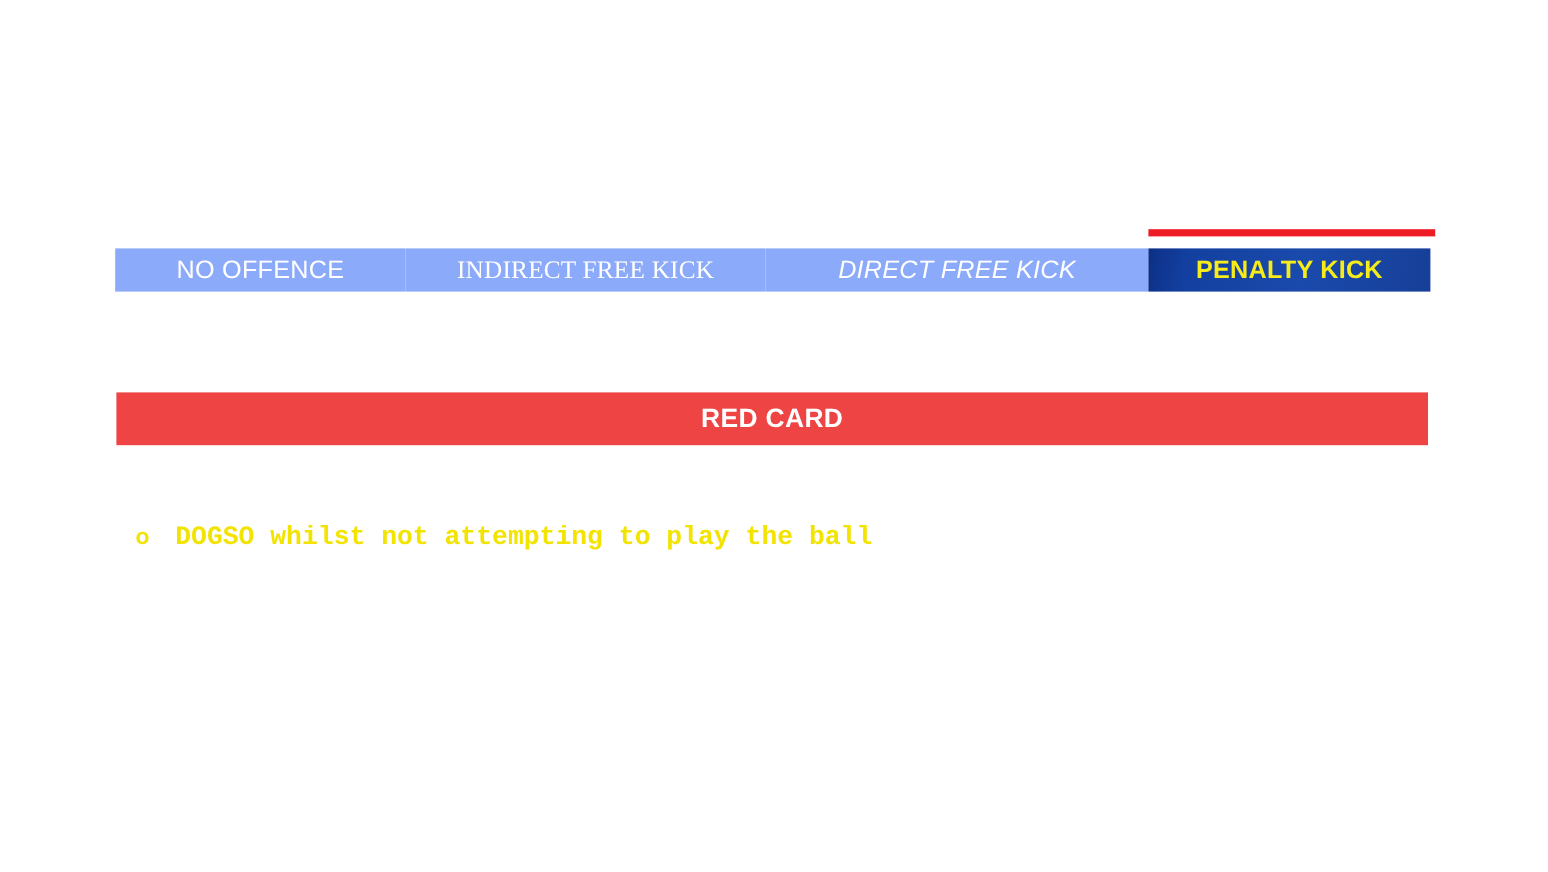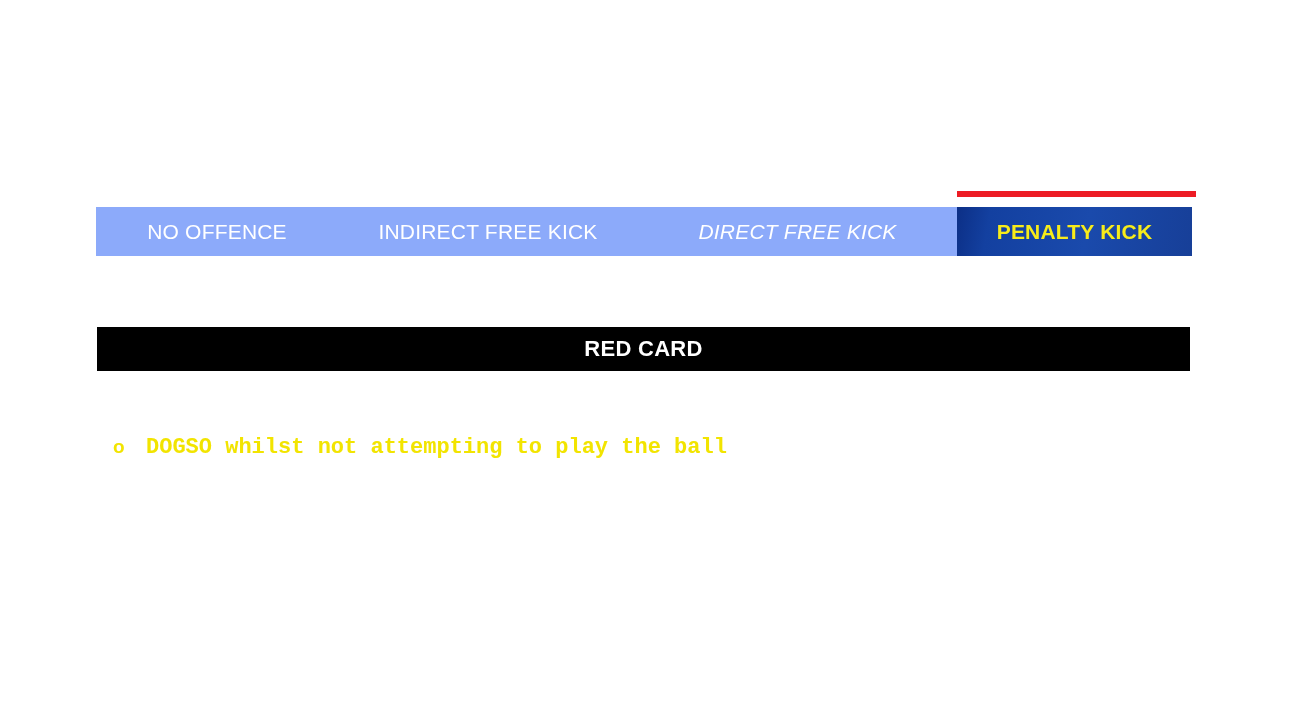--- a/index.html
+++ b/index.html
@@ -23,41 +23,41 @@
     height: 727px;
     background: #ffffff;
   }
 
   
   .sanction-banner {
     position: absolute;
     left: 96px;
     top: 207px;
     width: 1096px;
-    height: 49px;
+    height: 36px;
     display: flex;
     align-items: stretch;
   }
 
   .sanction-segment {
     position: relative;
     display: flex;
     align-items: center;
     justify-content: center;
     background: #8caafa;
     color: #ffffff;
     font-size: 21px;
     font-weight: 400;
     letter-spacing: 0.2px;
     white-space: nowrap;
     line-height: 1;
   }
 
   .seg-no-offence        { flex: 0 0 242px; }
-  .seg-indirect-free-kick{ flex: 0 0 300px; }
+  .seg-indirect-free-kick{ flex: 0 0 300px; font-family: Liberation Serif, serif; }
   .seg-direct-free-kick  { flex: 0 0 319px; font-style: italic; }
 
   .sanction-segment.selected {
     flex: 0 0 235px;
     background: linear-gradient(100deg, #0c2f86 0%, #1340a0 14%, #1a4aac 55%, #173f98 100%);
     color: #f7ec1a;
     font-weight: 700;
   }
 
   
@@ -70,21 +70,21 @@
     background: #ed1c24;
   }
 
   
   .card-bar {
     position: absolute;
     left: 97px;
     top: 327px;
     width: 1093px;
     height: 44px;
-    background: #000000;
+    background: #ef4444;
     display: flex;
     align-items: center;
     justify-content: center;
   }
 
   .card-bar-label {
     color: #ffffff;
     font-size: 22px;
     font-weight: 700;
     letter-spacing: 0.3px;

